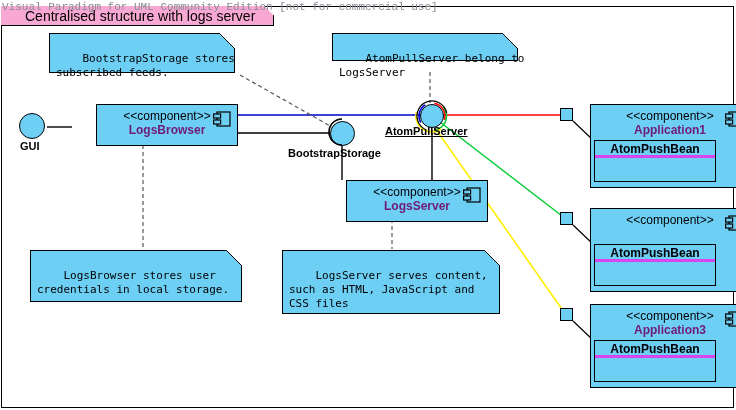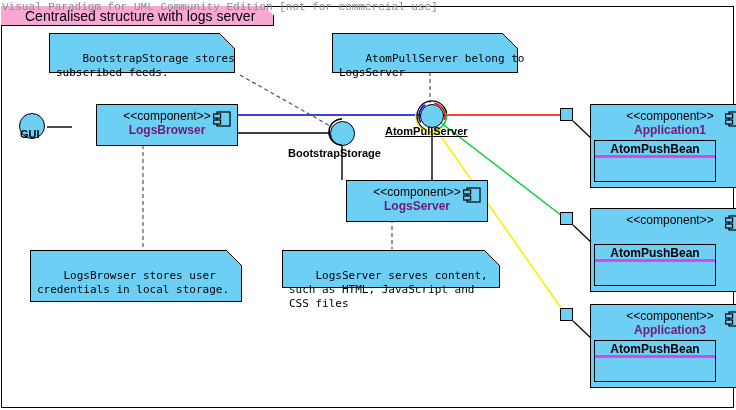--- a/index.html
+++ b/index.html
@@ -218,39 +218,39 @@
   <div class="note" style="left:30px; top:33px; width:186px; height:40px;margin-left:19px;">
     <span>BootstrapStorage stores
 subscribed feeds.</span>
     <svg class="note-fold" viewBox="0 0 16 16">
       <polygon points="0,0 16,0 16,16" fill="#ffffff" stroke="none"></polygon>
       <polyline points="0,0 16,16" fill="none" stroke="#000000" stroke-width="1"></polyline>
       <polyline points="0,0 0,0" fill="none" stroke="#000000" stroke-width="1"></polyline>
     </svg>
   </div>
 
-  <div class="note" style="left:332px; top:33px; width:186px; height:40px;">
+  <div class="note" style="left:332px; top:33px; width:186px; height:28px;">
     <span>AtomPullServer belong to
 LogsServer</span>
     <svg class="note-fold" viewBox="0 0 16 16">
       <polygon points="0,0 16,0 16,16" fill="#ffffff" stroke="none"></polygon>
       <polyline points="0,0 16,16" fill="none" stroke="#000000" stroke-width="1"></polyline>
     </svg>
   </div>
 
   <div class="note" style="left:30px; top:250px; width:212px; height:52px;">
     <span>LogsBrowser stores user
 credentials in local storage.</span>
     <svg class="note-fold" viewBox="0 0 16 16">
       <polygon points="0,0 16,0 16,16" fill="#ffffff" stroke="none"></polygon>
       <polyline points="0,0 16,16" fill="none" stroke="#000000" stroke-width="1"></polyline>
     </svg>
   </div>
 
-  <div class="note" style="left:282px; top:250px; width:218px; height:38px;">
+  <div class="note" style="left:282px; top:250px; width:218px; height:64px;">
     <span>LogsServer serves content,
 such as HTML, JavaScript and
 CSS files</span>
     <svg class="note-fold" viewBox="0 0 16 16">
       <polygon points="0,0 16,0 16,16" fill="#ffffff" stroke="none"></polygon>
       <polyline points="0,0 16,16" fill="none" stroke="#000000" stroke-width="1"></polyline>
     </svg>
   </div>
 
   <div class="component" style="left:72px; top:104px; width:142px; height:42px;">
@@ -322,21 +322,21 @@
     <path d="M 342,119 A 13,13 0 1 0 342,145" fill="none" stroke="#000000" stroke-width="1.6"></path>
 
     <circle cx="432" cy="116" r="13" fill="none" stroke="#0000cc" stroke-width="1.6" stroke-dasharray="20 62" transform="rotate(150 432 116)"></circle>
     <circle cx="432" cy="116" r="13" fill="none" stroke="#ff0000" stroke-width="1.6" stroke-dasharray="22 60" transform="rotate(-80 432 116)"></circle>
     <circle cx="432" cy="116" r="14.5" fill="none" stroke="#00cc33" stroke-width="1.6" stroke-dasharray="30 62" transform="rotate(-40 432 116)"></circle>
     <circle cx="432" cy="116" r="16" fill="none" stroke="#ffee00" stroke-width="1.8" stroke-dasharray="38 66" transform="rotate(55 432 116)"></circle>
     <circle cx="432" cy="116" r="15" fill="none" stroke="#000000" stroke-width="1.2" stroke-dasharray="60 40" transform="rotate(118 432 116)"></circle>
   </svg>
 
   <div class="iface-ball" style="left:19px; top:113px; width:26px; height:26px;"></div>
-  <div class="iface-label" style="left:20px; top:128px;text-align:center;">GUI</div>
+  <div class="iface-label" style="left:20px; top:140px;text-align:center;">GUI</div>
 
   <div class="iface-ball" style="left:330px; top:121px; width:25px; height:25px;"></div>
   <div class="iface-label" style="left:288px; top:147px;">BootstrapStorage</div>
 
   <div class="iface-ball" style="left:420px; top:104px; width:24px; height:24px;"></div>
   <div class="iface-label" style="left:385px; top:125px;text-decoration:underline;">AtomPullServer</div>
 
 </div>
 
 </body></html>

